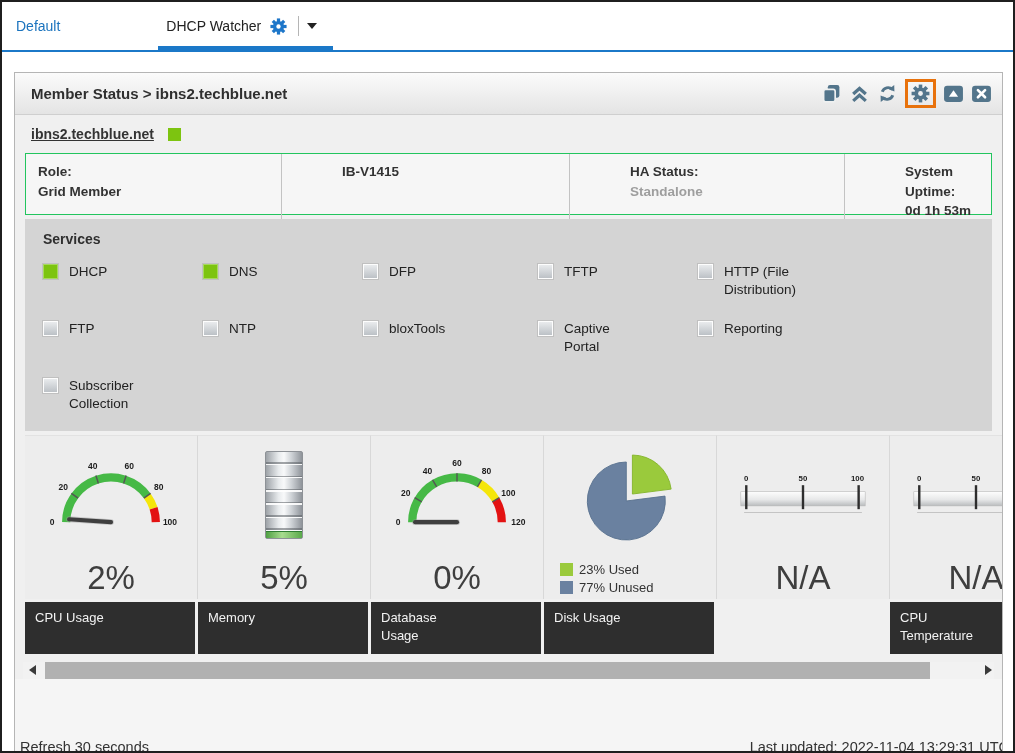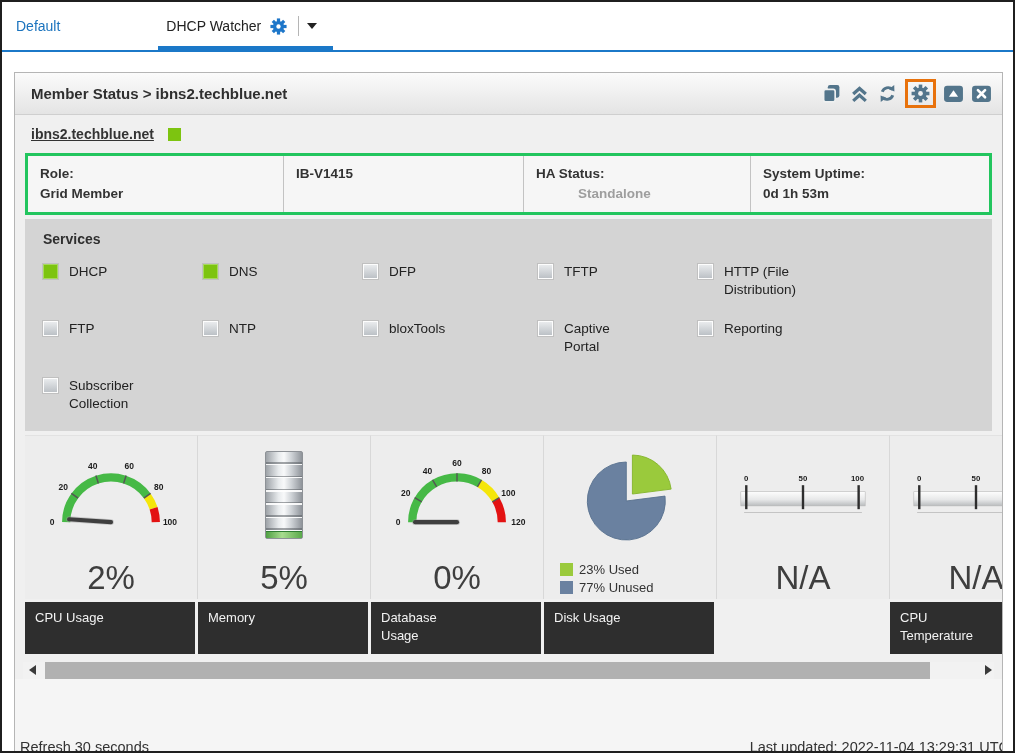--- a/index.html
+++ b/index.html
@@ -41,28 +41,28 @@
   .tool-btn { display:inline-flex; cursor:pointer; }
   .tool-btn svg { width:21px; height:21px; }
   .icon-highlight { border:3px solid #e8720c; padding:1px 2px; display:inline-flex; }
 
   .member-row { height:38px; flex:0 0 38px; display:flex; align-items:center; padding:0 16px; }
   .member-link { font-size:14px; font-weight:bold; color:#333; text-decoration:underline; cursor:pointer; }
   .status-square { width:13px; height:13px; margin-left:14px; background:#7dc410; }
 
   .info-table {
     margin:0 10px; flex:0 0 62px; height:62px;
-    border:3px solid #22c55e; background:#f6f6f6;
-    display:grid; grid-template-columns:256px 240px 227px 1fr;
+    border:1px solid #22c55e; background:#f6f6f6;
+    display:grid; grid-template-columns:256px 240px 227px 1fr;gap:48px;
   }
   .info-cell { padding:8px 12px; border-right:1px solid #c3c3c3; font-size:13.5px; line-height:1.45; }
   .info-cell:last-child { border-right:none; }
   .info-label { font-weight:bold; color:#333; }
   .info-value { font-weight:bold; color:#333; }
-  .info-value.muted { color:#9e9e9e;margin-left:42px; }
+  .info-value.muted { color:#9e9e9e; }
 
   
   .services {
     margin:4px 10px 0; flex:0 0 212px; background:#d4d4d4; padding:12px 10px 10px 18px;
   }
   .services-title { font-size:14px; font-weight:bold; color:#2f2f2f; margin-bottom:16px; }
   .services-grid {
     display:grid; grid-template-columns:160px 160px 175px 160px 1fr; row-gap:22px;
   }
   .svc { display:flex; align-items:flex-start; }

